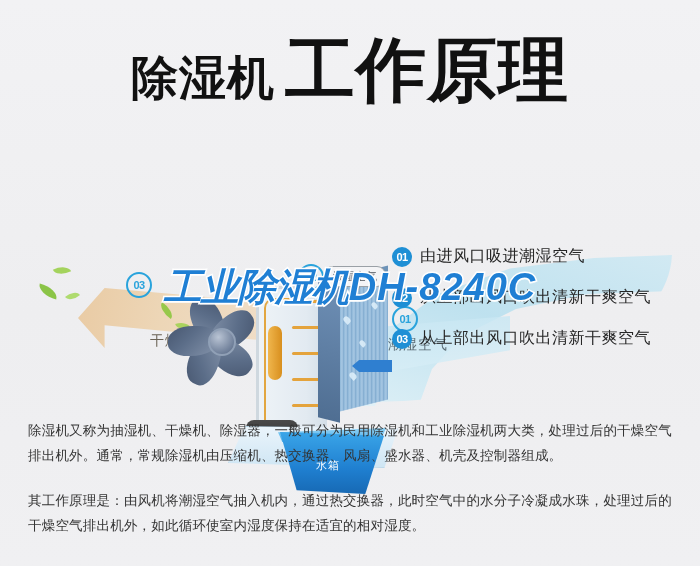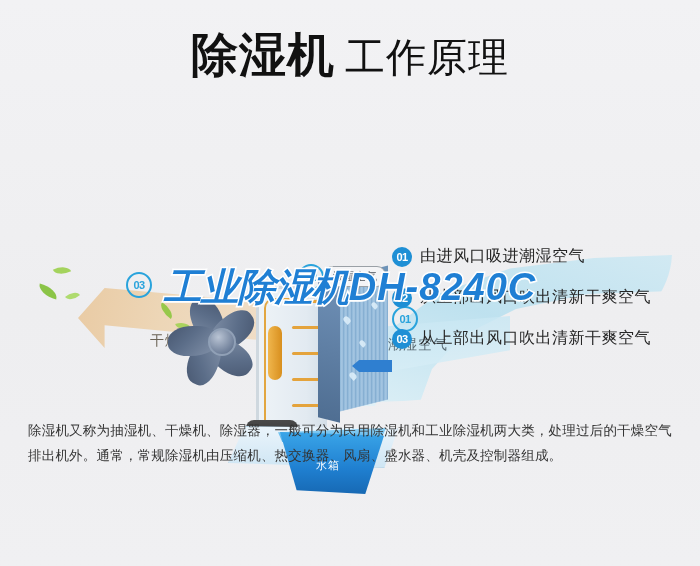--- a/index.html
+++ b/index.html
@@ -11,21 +11,21 @@
   }
   .poster{position:absolute;inset:0;background:linear-gradient(180deg,#f2f2f4 0%,#eeeef0 55%,#f0f0f2 100%);}
 
   
   .title{
     position:absolute;left:0;right:0;top:24px;
     text-align:center;white-space:nowrap;
     color:#111;font-weight:bold;letter-spacing:1px;
   }
   .title .t1{font-size:47px;font-weight:bold;}
-  .title .t2{font-size:40px;font-weight:normal;margin-left:10px;}
+  .title .t2{font-size:70px;font-weight:bold;margin-left:10px;}
 
   
   .stage{position:absolute;left:0;top:120px;width:700px;height:275px;}
 
   
   .dry-arrow{
     position:absolute;left:78px;top:168px;width:190px;height:60px;
     background:linear-gradient(100deg,#e9c9a0 0%,#edd5b4 45%,#f0ddc6 100%);
     clip-path:polygon(14% 0%,100% 24%,100% 88%,14% 62%,14% 100%,0% 50%,14% 0%);
     opacity:.95;
@@ -253,14 +253,15 @@
       <span class="sbadge">03</span>
       <span class="stext">从上部出风口吹出清新干爽空气</span>
     </div>
   </div>
 
   <div class="overlay">
     <span class="cn">工业除湿机</span><span class="model">DH-8240C</span>
   </div>
 
   <div class="desc p1">除湿机又称为抽湿机、干燥机、除湿器，一般可分为民用除湿机和工业除湿机两大类，处理过后的干燥空气排出机外。通常，常规除湿机由压缩机、热交换器、风扇、盛水器、机壳及控制器组成。</div>
+  <div class="desc p2">其工作原理是：由风机将潮湿空气抽入机内，通过热交换器，此时空气中的水分子冷凝成水珠，处理过后的干燥空气排出机外，如此循环使室内湿度保持在适宜的相对湿度。</div>
 
 </div>
 
 </body></html>

